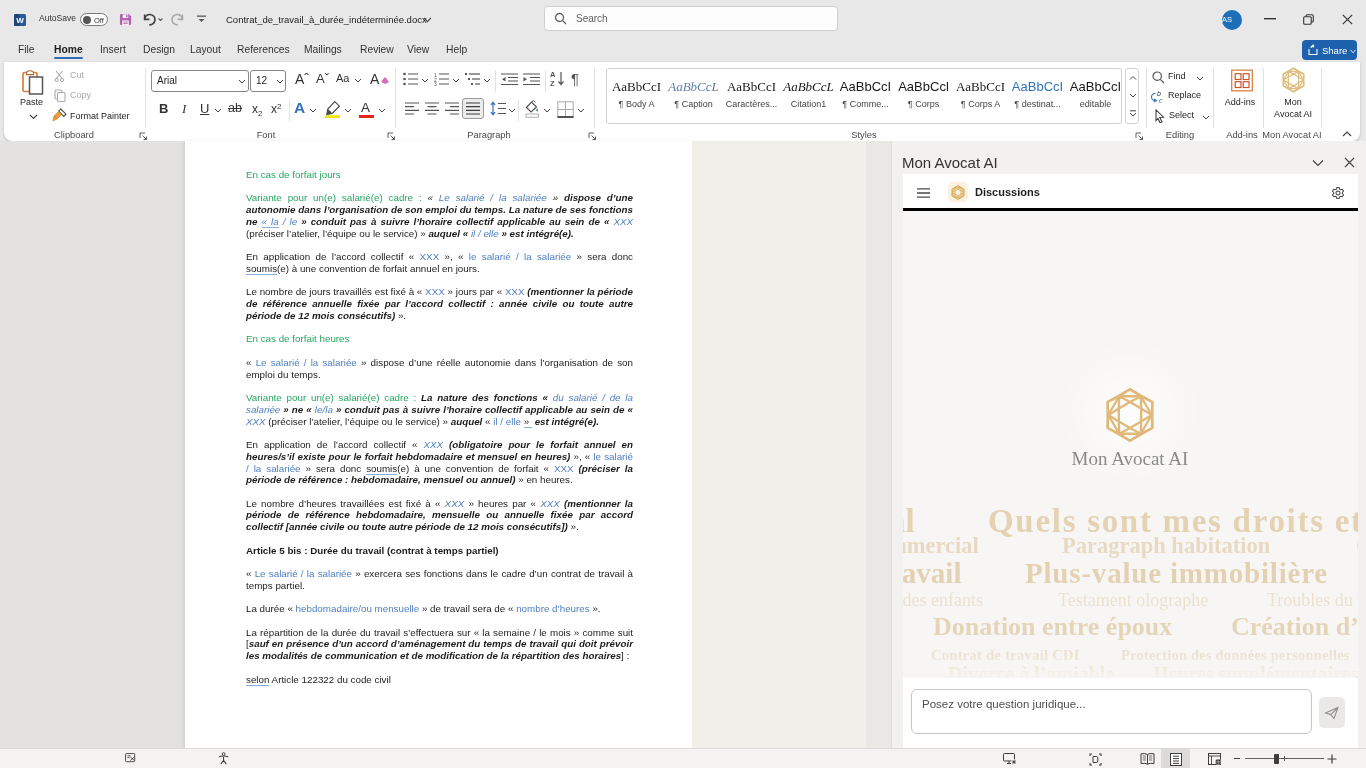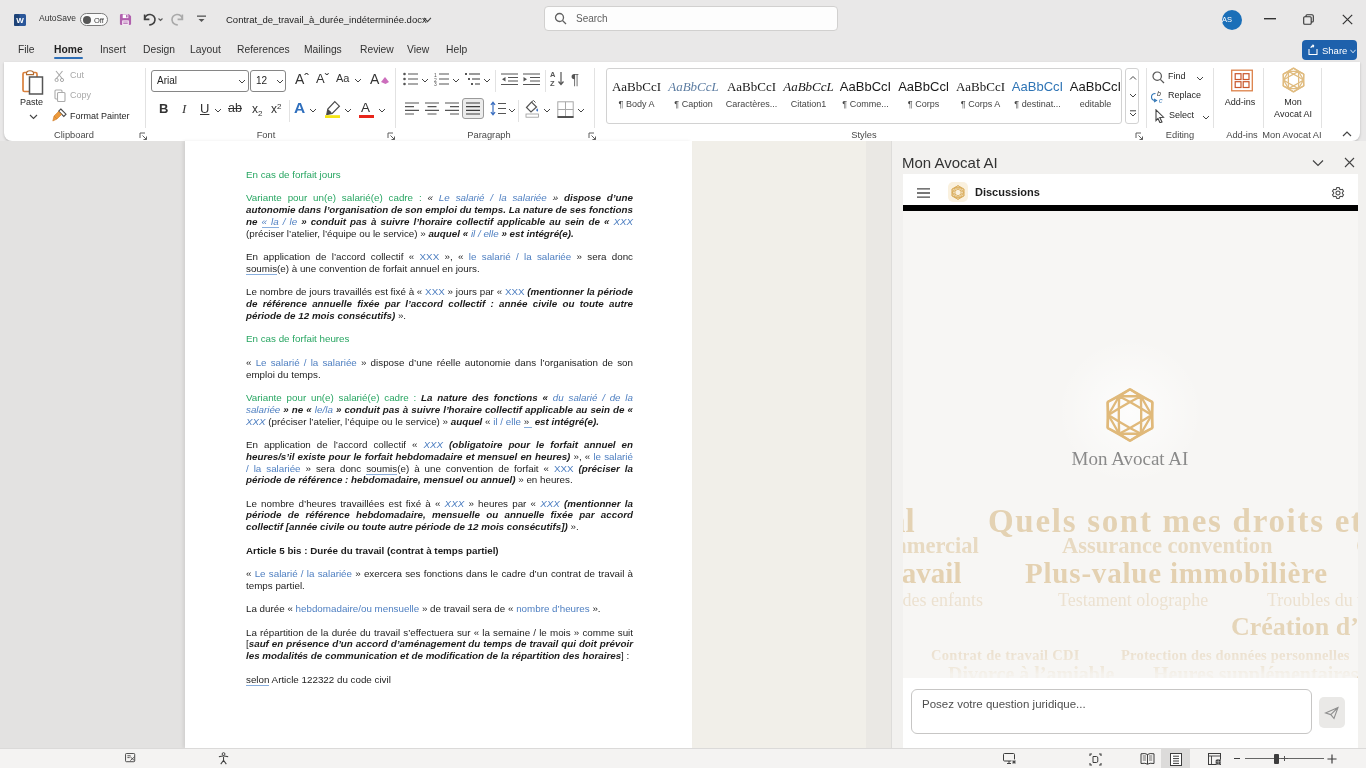--- a/index.html
+++ b/index.html
@@ -34,21 +34,21 @@
 .grn { color:#28a662; }
 .blu { color:#4e7fc1; }
 .itl { font-style:italic; }
 .bld { font-weight:bold; }
 .ulb { border-bottom:1.5px solid #88aede; }
 b .blu { font-weight:normal; }
 
 
 #panel { position:absolute; top:141px; left:891px; width:475px; height:607px; background:#f2f1ef; border-left:1px solid #dddcda; }
 #paneltitle { position:absolute; left:10px; top:13px; font-size:15px; color:#333; }
-#ptoolbar { position:absolute; left:11px; top:33px; width:455px; height:37px; background:#fff; border-bottom:6px solid #000000; }
+#ptoolbar { position:absolute; left:11px; top:33px; width:455px; height:37px; background:#fff; border-bottom:3px solid #000000; }
 #pcontent { position:absolute; left:11px; top:70px; width:455px; height:467px; background:#f7f6f4; overflow:hidden; }
 #pinput { position:absolute; left:11px; top:537px; width:455px; height:70px; background:#fff; }
 .wm { position:absolute; font-family:"Liberation Serif", serif; font-weight:bold; white-space:nowrap; }
 
 
 #statusbar { position:absolute; top:748px; left:0; width:1366px; height:20px; background:#f4f3f2; border-top:1px solid #dbdad9; font-size:8.5px; color:#3d3d3d; }
 #statusbar .sitem { position:absolute; top:5px;margin-top:21px; }
 </style>
 </head>
 <body>
@@ -472,27 +472,28 @@
         <path d="M30.0 3.0 L3.15 18.5 L3.15 49.5 L30.0 65.0 L56.85 49.5 L56.85 18.5 Z"></path>
         <path d="M56.0 34.0 L43.0 11.48 L17.0 11.48 L4.0 34.0 L17.0 56.52 L43.0 56.52 Z"></path>
         <path d="M30.0 18.5 L16.58 26.25 L16.58 41.75 L30.0 49.5 L43.42 41.75 L43.42 26.25 Z"></path>
         <path d="M30.0 3.0 L43.0 11.48 M30.0 3.0 L17.0 11.48 M3.15 18.5 L17.0 11.48 M3.15 18.5 L4.0 34.0 M3.15 49.5 L4.0 34.0 M3.15 49.5 L17.0 56.52 M30.0 65.0 L17.0 56.52 M30.0 65.0 L43.0 56.52 M56.85 49.5 L43.0 56.52 M56.85 49.5 L56.0 34.0 M56.85 18.5 L56.0 34.0 M56.85 18.5 L43.0 11.48 M30.0 18.5 L43.0 11.48 M30.0 18.5 L17.0 11.48 M16.58 26.25 L17.0 11.48 M16.58 26.25 L4.0 34.0 M16.58 41.75 L4.0 34.0 M16.58 41.75 L17.0 56.52 M30.0 49.5 L17.0 56.52 M30.0 49.5 L43.0 56.52 M43.42 41.75 L43.0 56.52 M43.42 41.75 L56.0 34.0 M43.42 26.25 L56.0 34.0 M43.42 26.25 L43.0 11.48"></path>
       </g>
     </svg>
     <div class="abs" style="left:0;top:237px;width:454px;text-align:center;font-family:'Liberation Serif',serif;font-size:19px;color:#8a8a8a">Mon Avocat AI</div>
     <div class="wm" style="left:-14px;top:292px;font-size:33px;color:rgba(195,146,63,0.36)">al</div>
     <div class="wm" style="left:85px;top:292px;font-size:33px;letter-spacing:1.7px;color:rgba(195,146,63,0.36)">Quels sont mes droits et</div>
     <div class="wm" style="left:-15px;top:322px;font-size:22.5px;color:rgba(195,146,63,0.28)">mmercial</div>
-    <div class="wm" style="left:159px;top:322px;font-size:22.5px;color:rgba(195,146,63,0.28)">Assurance convention</div>
+    <div class="wm" style="left:159px;top:322px;font-size:22.5px;color:rgba(195,146,63,0.28)">Paragraph habitation</div>
     <div class="wm" style="left:453px;top:322px;font-size:22.5px;color:rgba(195,146,63,0.28)">Co</div>
     <div class="wm" style="left:-14px;top:346px;font-size:29px;color:rgba(195,146,63,0.37)">ravail</div>
     <div class="wm" style="left:122px;top:346px;font-size:29px;letter-spacing:0.8px;color:rgba(195,146,63,0.37)">Plus-value immobilière</div>
     <div class="wm" style="left:-13px;top:379px;font-size:18px;font-weight:normal;color:rgba(195,146,63,0.20)">e des enfants</div>
     <div class="wm" style="left:155px;top:379px;font-size:18px;font-weight:normal;color:rgba(195,146,63,0.20)">Testament olographe</div>
     <div class="wm" style="left:364px;top:379px;font-size:18px;font-weight:normal;color:rgba(195,146,63,0.20)">Troubles du v</div>
+    <div class="wm" style="left:30px;top:401px;font-size:26px;color:rgba(195,146,63,0.33)">Donation entre époux</div>
     <div class="wm" style="left:328px;top:401px;font-size:26px;color:rgba(195,146,63,0.33)">Création d’en</div>
     <div class="wm" style="left:28px;top:436px;font-size:14.5px;letter-spacing:0.3px;color:rgba(195,146,63,0.20)">Contrat de travail CDI</div>
     <div class="wm" style="left:218px;top:436px;font-size:14.5px;letter-spacing:0.2px;color:rgba(195,146,63,0.20)">Protection des données personnelles</div>
     <div class="wm" style="left:45px;top:452px;font-size:20px;color:rgba(195,146,63,0.32)">Divorce à l’amiable</div>
     <div class="wm" style="left:250px;top:452px;font-size:20px;color:rgba(195,146,63,0.32)">Heures supplémentaires</div>
     <div class="abs" style="left:0;top:443px;width:454px;height:24px;background:linear-gradient(rgba(247,246,244,0), rgba(247,246,244,0.88) 85%)"></div>
   </div>
   <div id="pinput">
     <div class="abs" style="left:8px;top:11px;width:401px;height:45px;background:#fff;border:1px solid #c7c6c5;border-radius:6px"></div>
     <div class="abs" style="left:19px;top:20px;font-size:11.5px;color:#4f4f4f">Posez votre question juridique...</div>

